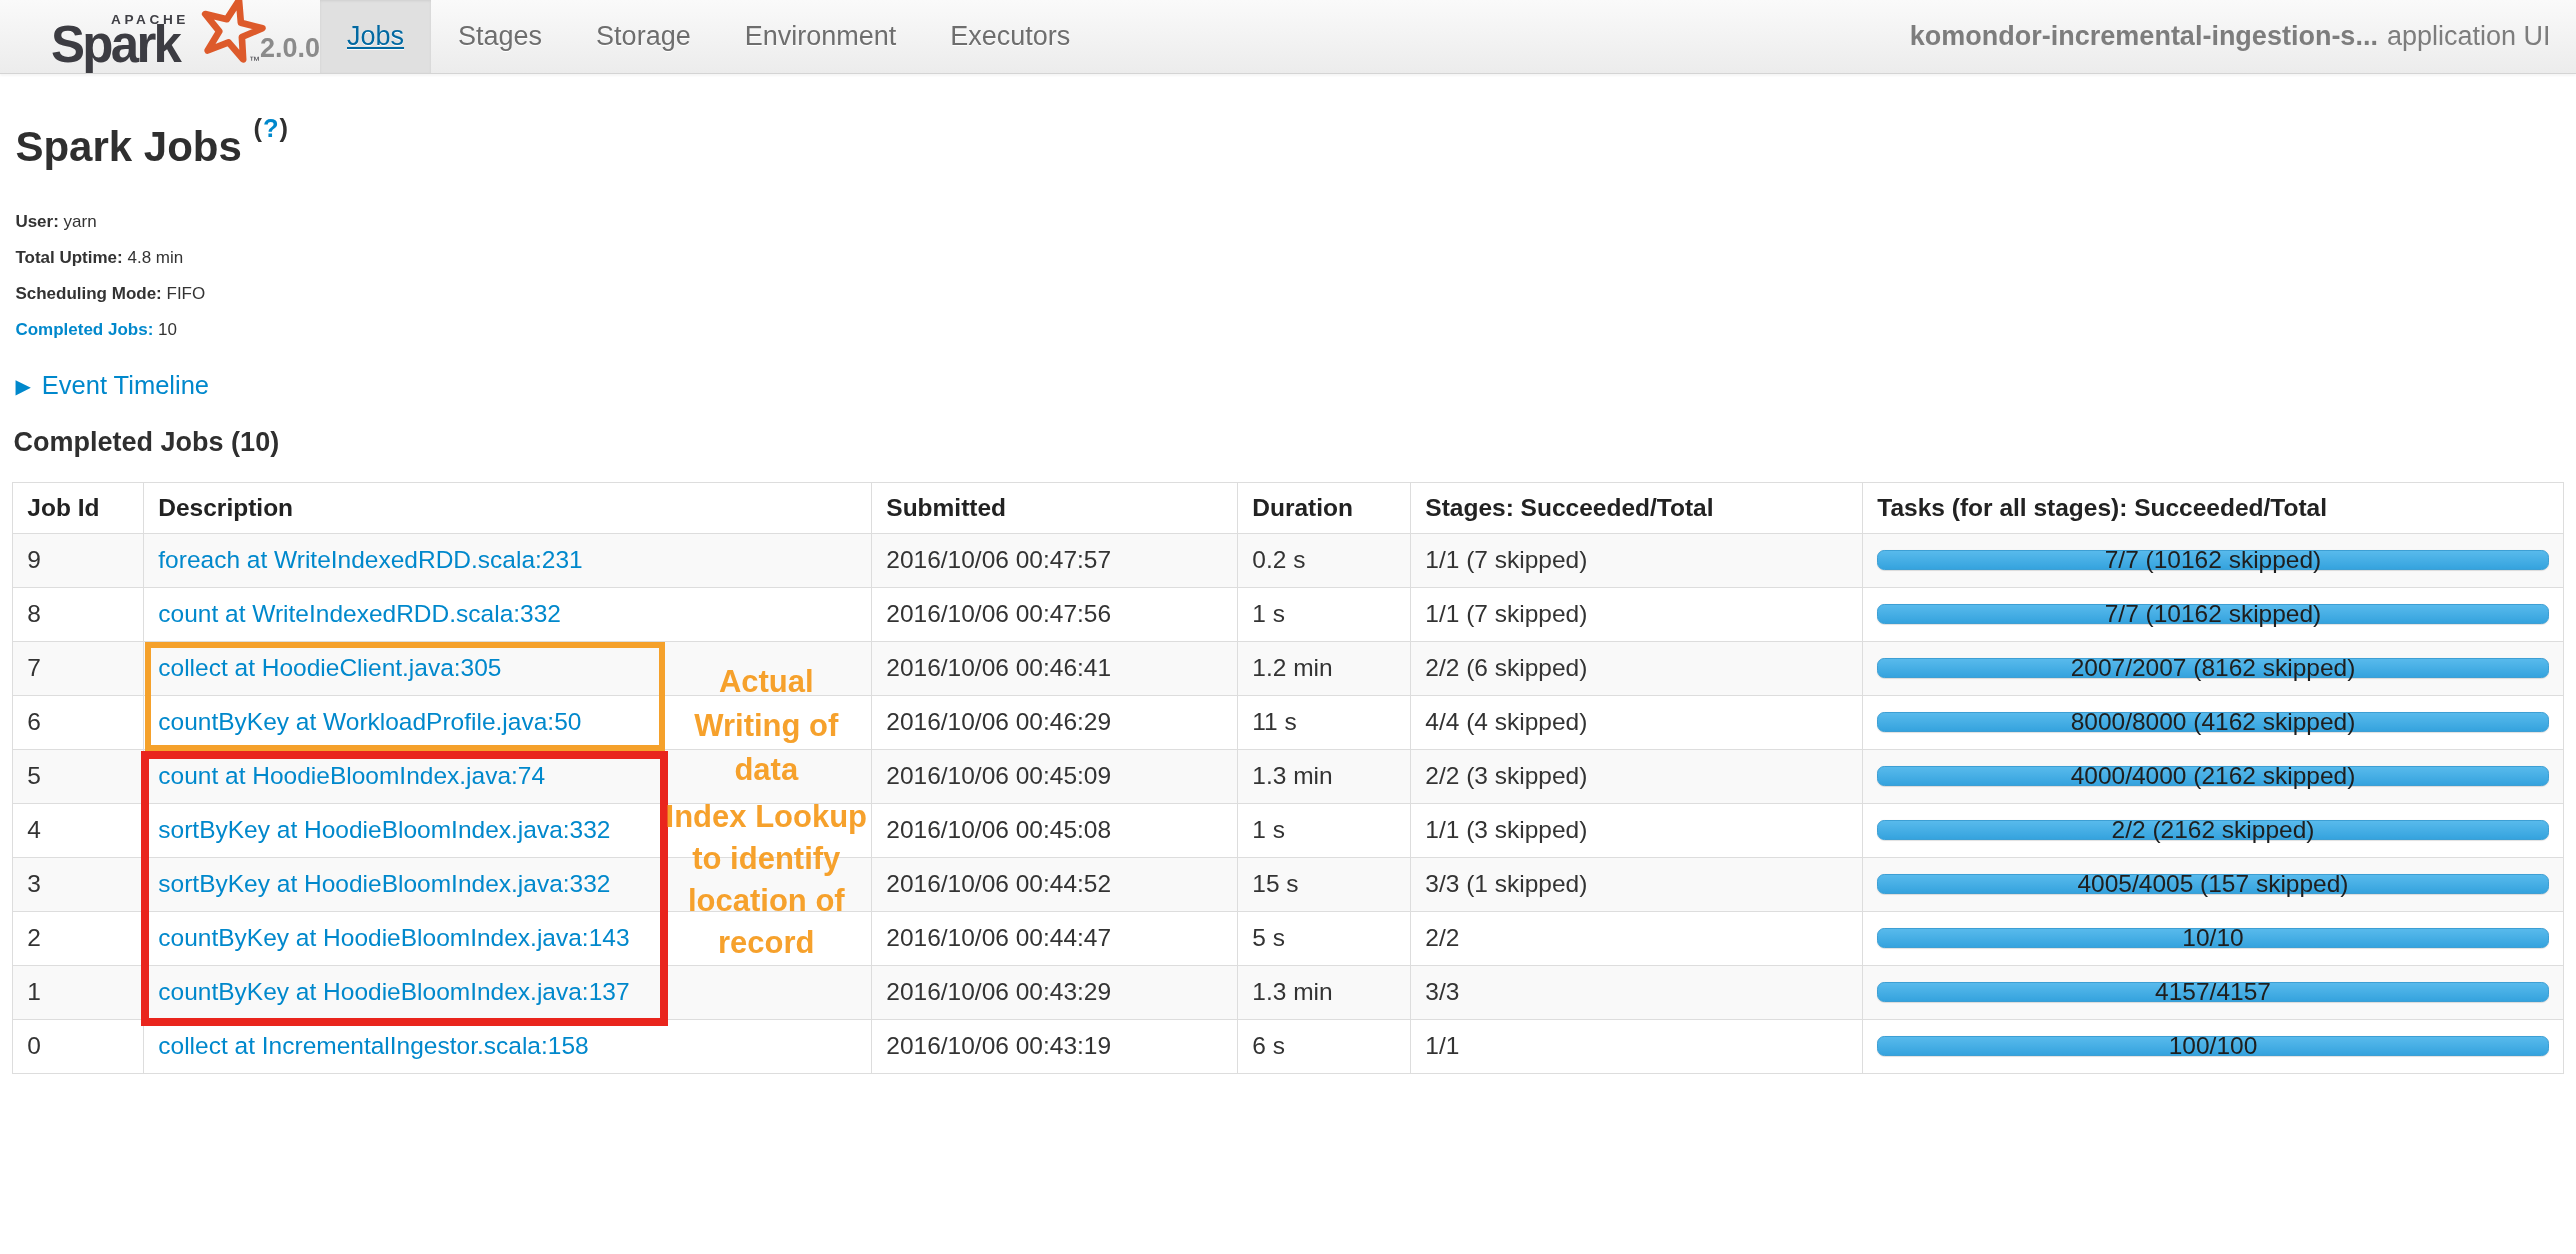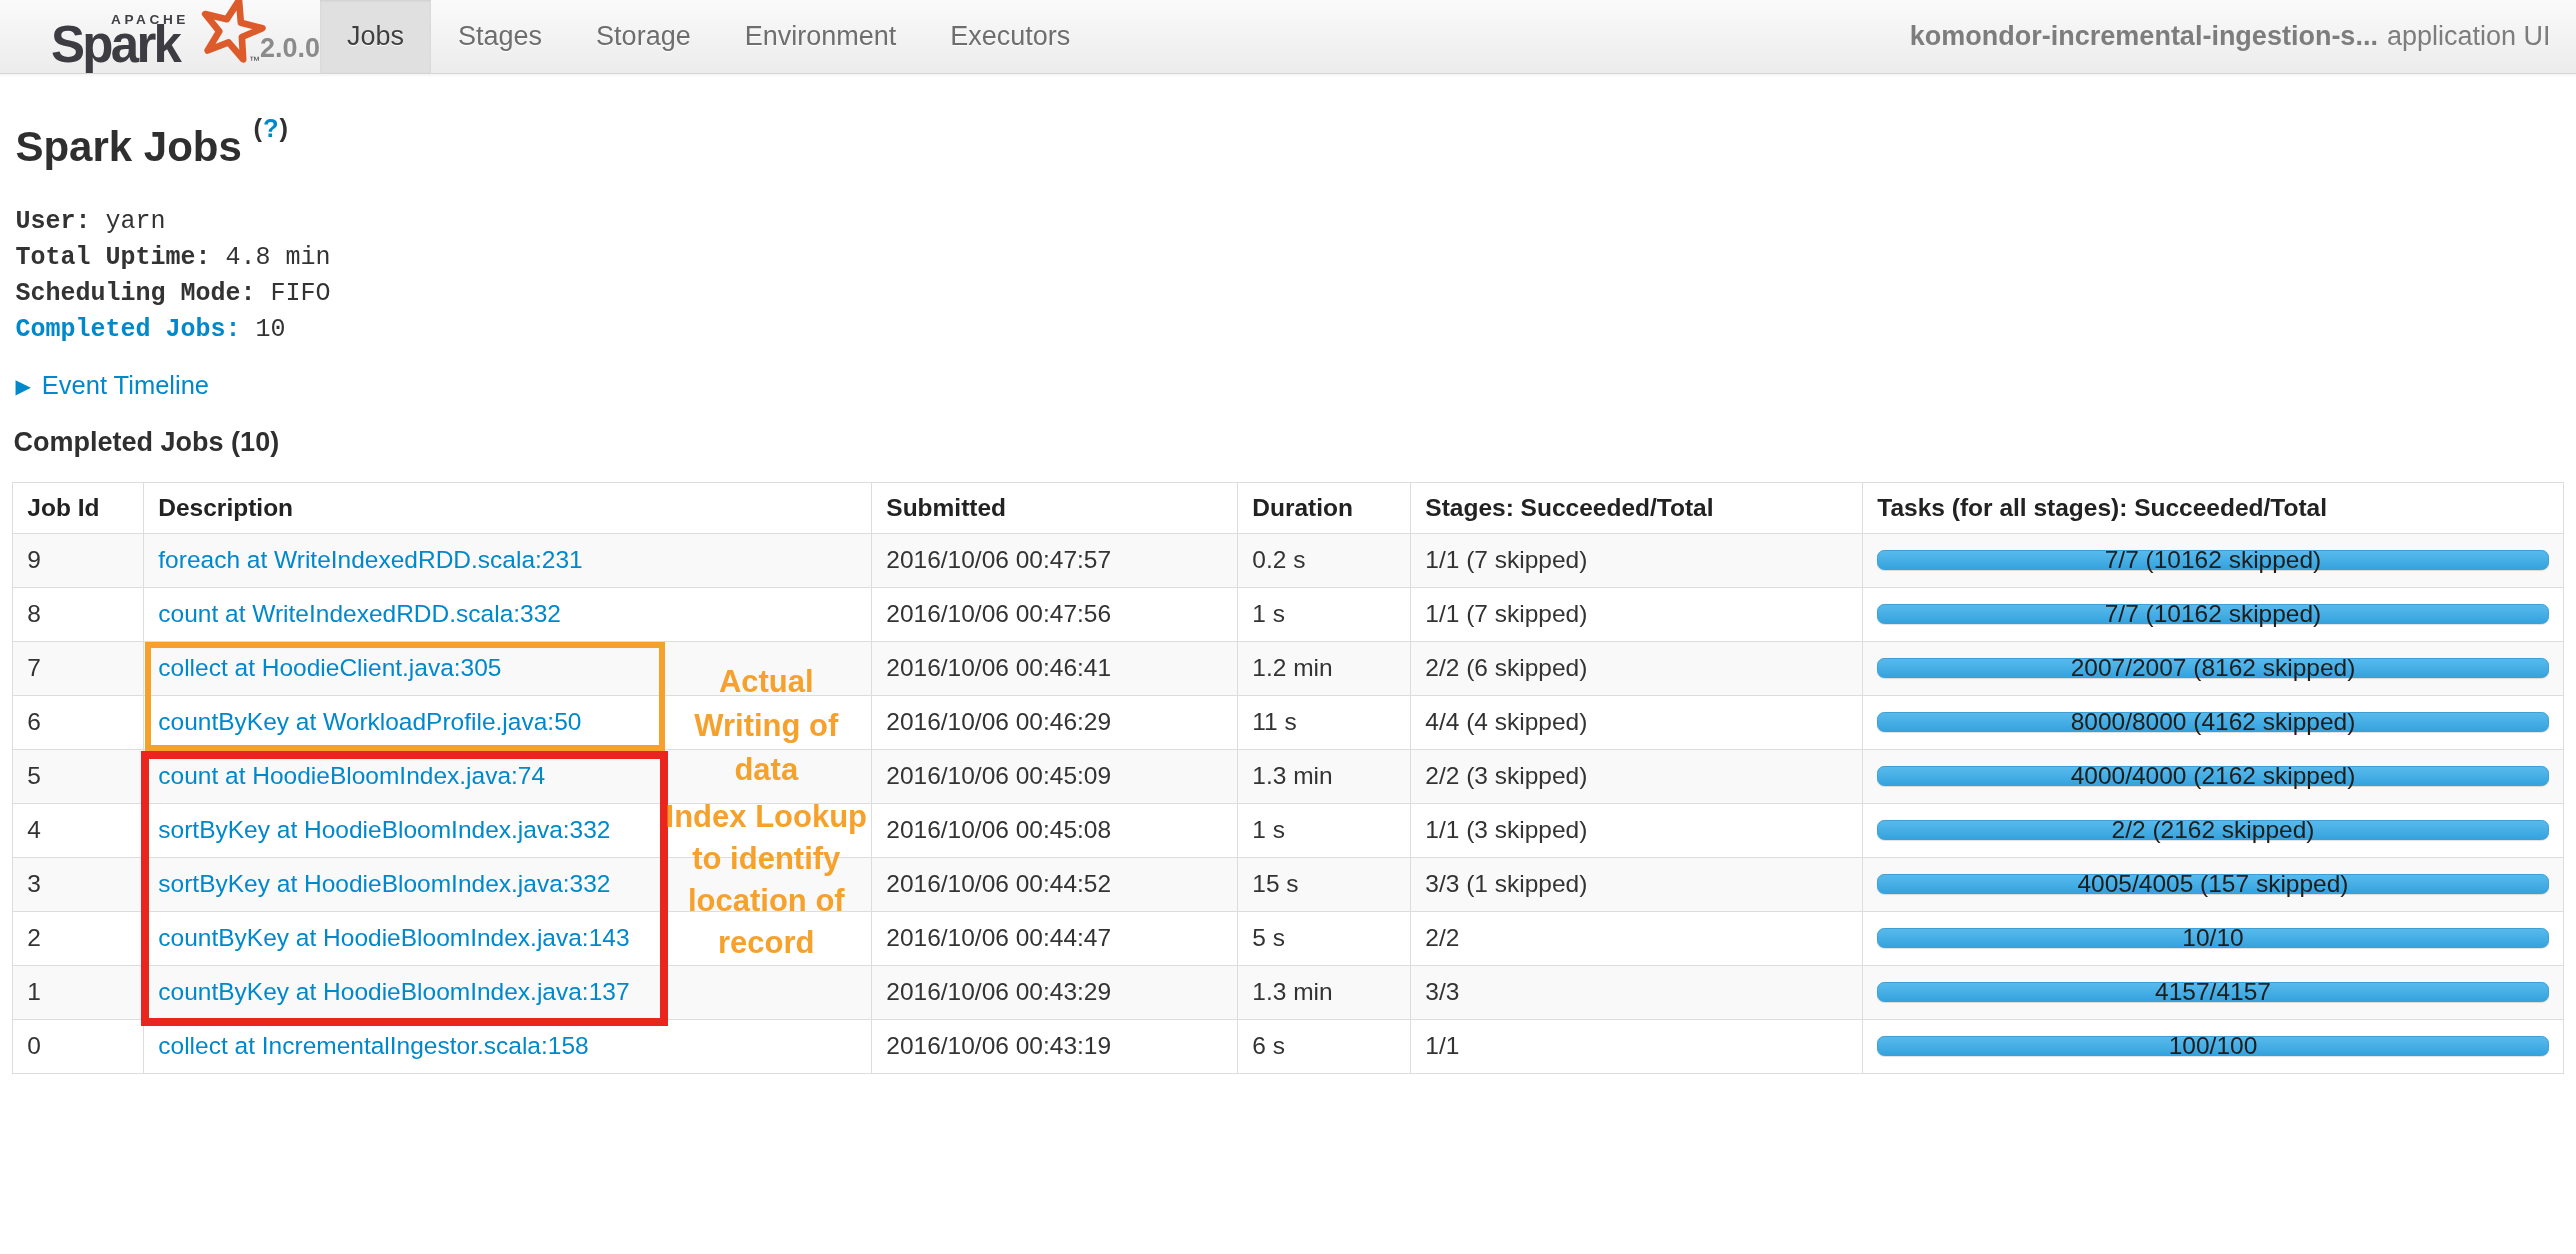--- a/index.html
+++ b/index.html
@@ -15,33 +15,33 @@
   .logo .apache { position:absolute; left:60px; top:9px; font-size:13.6px; font-weight:bold;
     letter-spacing:3.6px; color:#404046; }
   .logo .spark-word { position:absolute; left:0px; top:12.7px; font-size:51px; font-weight:bold;
     letter-spacing:-2.7px; color:#3c3c42; }
   .logo .tm { position:absolute; left:198px; top:51px; font-size:11px; color:#3c3c42; }
   .logo .star { position:absolute; left:145px; top:-7.3px; }
   .version { font-size:27px; font-weight:bold; color:#8b8b8b; padding-left:22px; padding-bottom:3.6px;text-align:center; }
   .tabs { display:flex; list-style:none; align-items:stretch; flex:0 0 auto; }
   .tabs li { display:flex; align-items:center; padding:0 27px; font-size:27px; color:#6e6e6e;
     cursor:pointer; text-shadow:0 0.9px 0 #ffffff; }
-  .tabs li.active { background:#e0e0e0; color:#404040;
-    box-shadow:inset 0 0.9px 2.7px rgba(0,0,0,0.08); }
+  .tabs li.active { background:#e0e0e0; color:#0369a1;
+    box-shadow:inset 0 0.9px 2.7px rgba(0,0,0,0.08);text-decoration:underline; }
   .nav-spacer { flex:1 1 auto; }
   .app-title { display:flex; align-items:center; padding-right:25.5px; font-size:27px; color:#7d7d7d;
     white-space:nowrap; }
   .app-title b { font-weight:bold; margin-right:9px; }
 
   
   .content { padding:0 11.8px; }
   h1.page-title { font-size:42px; font-weight:bold; color:#2f2f2f; margin:40px 0 0 3.6px; }
   h1 .help { font-size:25.5px; vertical-align:23.6px; letter-spacing:0.9px; }
   h1 .help .q { color:#0088cc; font-weight:bold; cursor:pointer; }
-  ul.summary { list-style:none; margin:33px 0 0 3.6px; font-size:25px; line-height:36px;font-family:Liberation Mono, monospace; }
+  ul.summary { list-style:none; margin:33px 0 0 3.6px; font-size:17px; line-height:36px; }
   ul.summary strong { font-weight:bold; }
   ul.summary .blue-label { color:#0088cc; }
   .event-timeline { margin:23.6px 0 0 3.6px; font-size:25.5px; color:#0088cc; cursor:pointer;
     display:flex; align-items:center; }
   .event-timeline .tri { font-size:20px; margin-right:11px; color:#0088cc; }
   h2.section-title { font-size:27px; font-weight:bold; color:#2f2f2f; margin:27px 0 0 1.8px; }
 
   
   .table-wrap { position:relative; margin-top:23.6px; }
   table.jobs { width:100%; border-collapse:collapse; table-layout:fixed; font-size:24.5px; }

